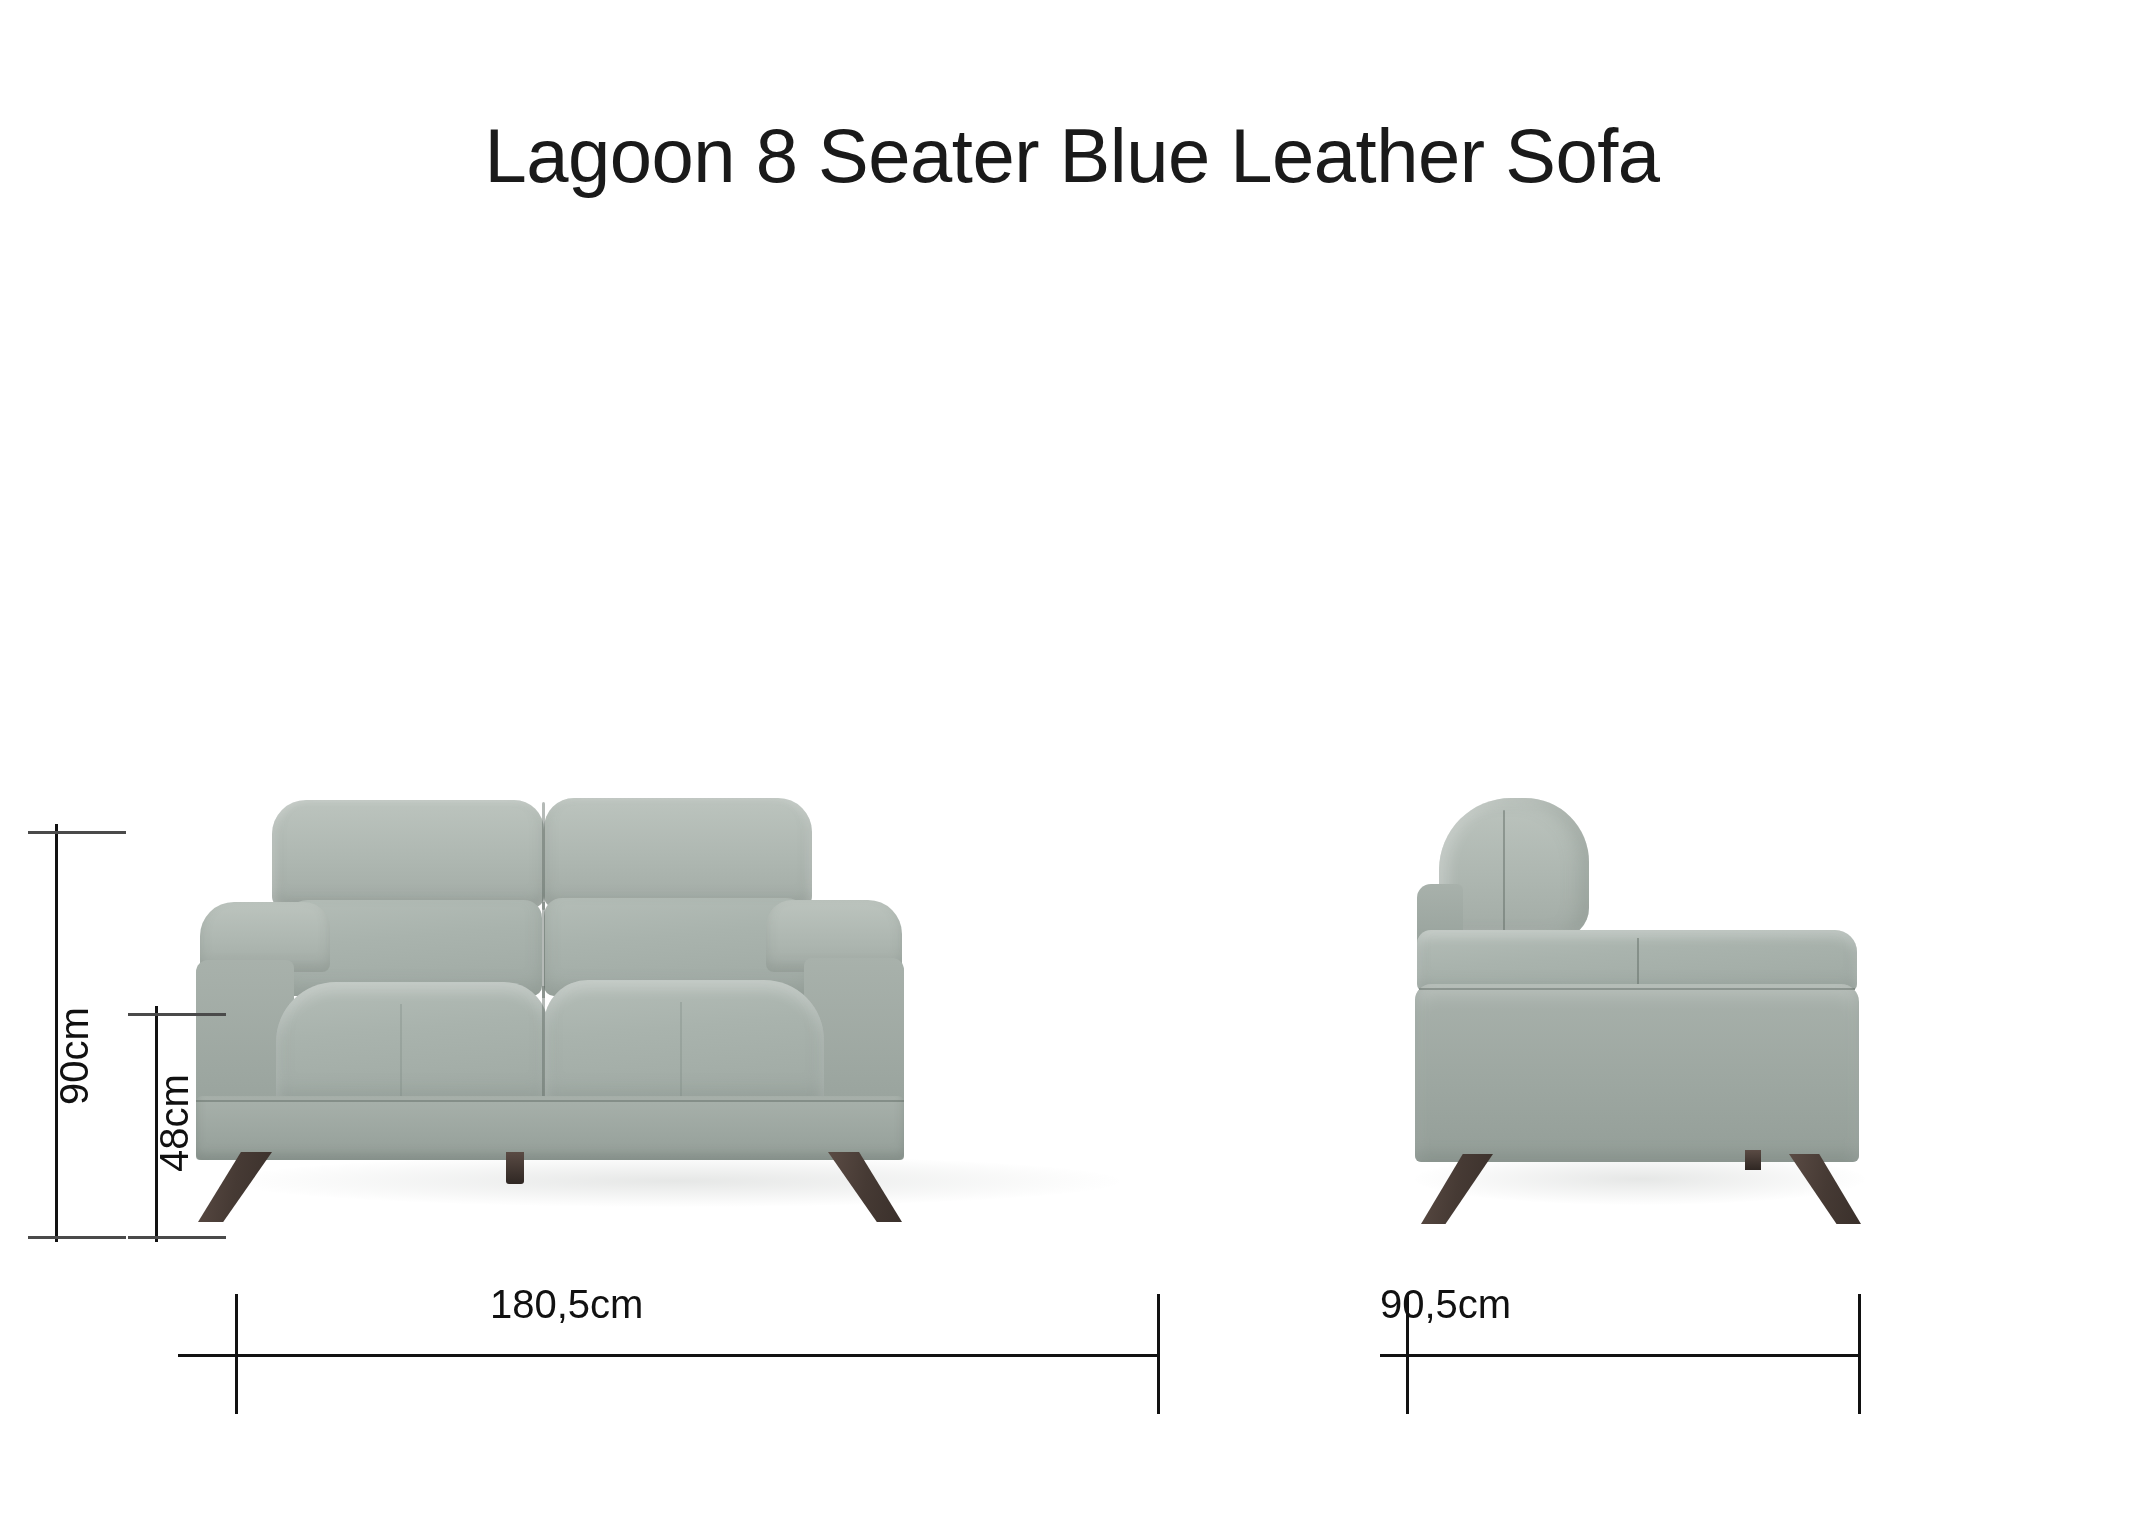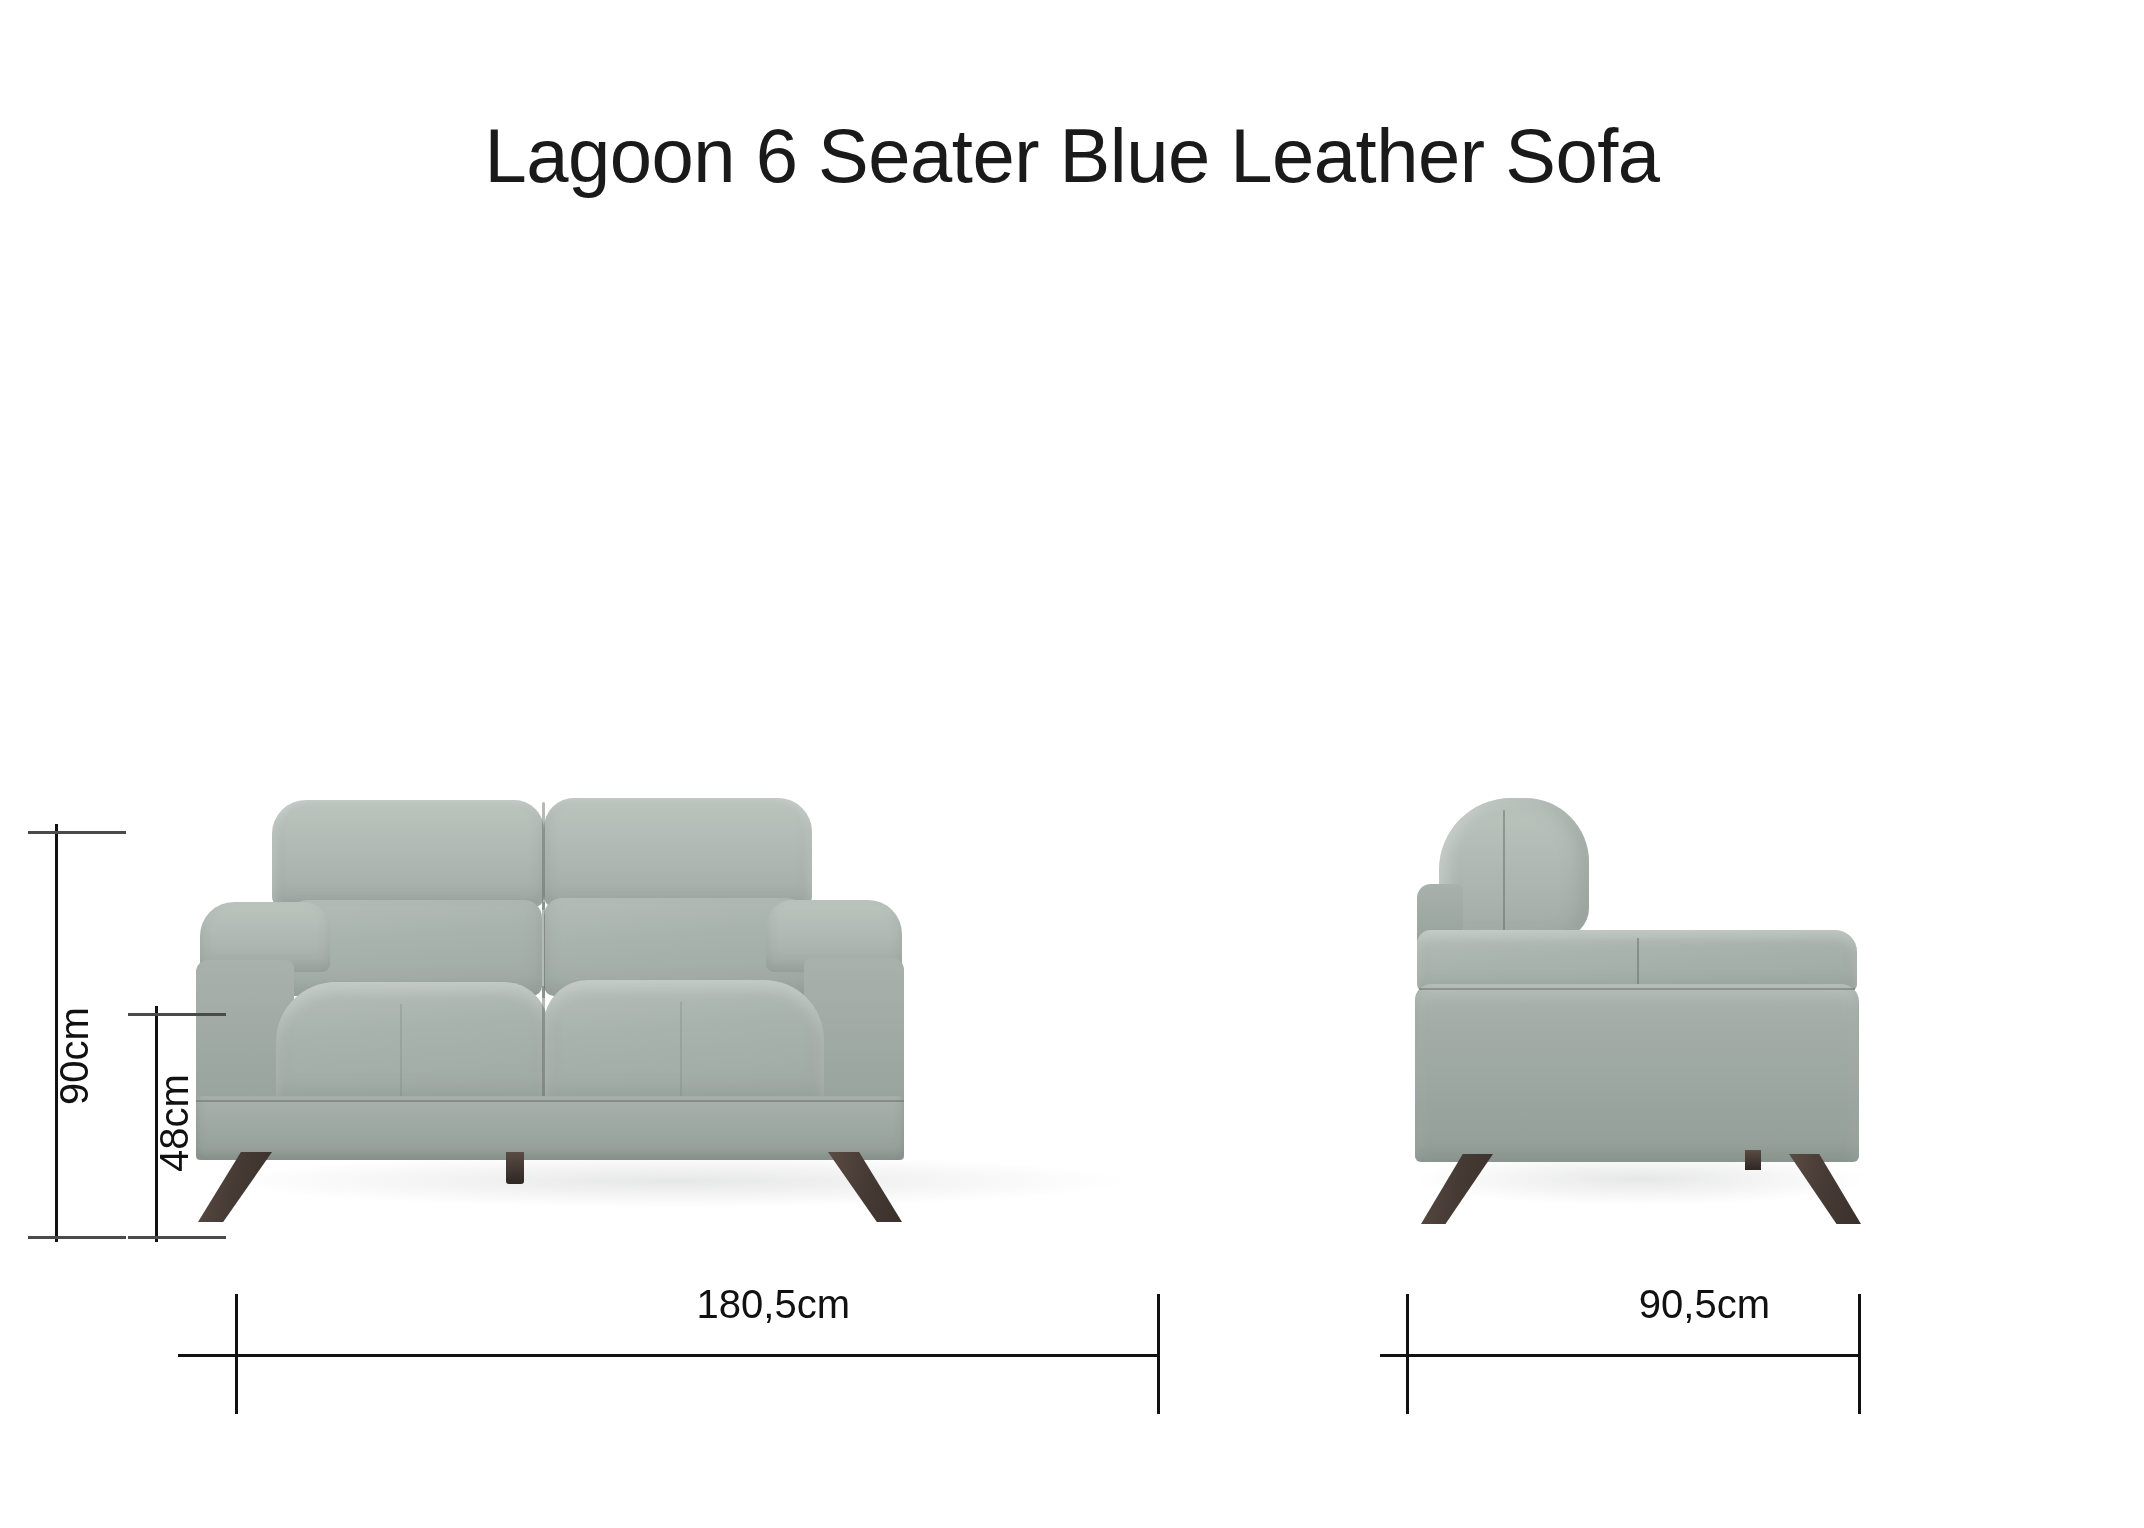--- a/index.html
+++ b/index.html
@@ -57,21 +57,21 @@
     color: #111111;
     transform: rotate(-90deg);
     transform-origin: left top;
     white-space: nowrap;
   }
   .dim-label-h {
     position: absolute;
     font-size: 40px;
     color: #111111;
     white-space: nowrap;
-    text-align: right;
+    text-align: left;
   }
 
   
   .sofa {
     position: absolute;
   }
   .part {
     position: absolute;
   }
 
@@ -100,21 +100,21 @@
 
   .shadow-soft {
     position: absolute;
     border-radius: 50%;
     background: radial-gradient(ellipse at center, rgba(140,146,142,0.22) 0%, rgba(255,255,255,0) 72%);
   }
 </style>
 </head>
 <body>
 
-<div id="product-title">Lagoon 6 Seater Blue Leather Sofa</div>
+<div id="product-title">Lagoon 8 Seater Blue Leather Sofa</div>
 
 <div class="sofa" id="front-sofa" style="left:210px; top:800px; width:930px; height:430px;">
 
   <div class="shadow-soft" style="left:20px; top:355px; width:890px; height:52px;"></div>
 
   <div class="part leather-lit" style="left:62px; top:0px; width:272px; height:108px; border-radius:34px 30px 12px 12px;
               box-shadow: inset 0 -8px 14px rgba(120,130,124,0.35), inset 3px 0 8px rgba(255,255,255,0.35);"></div>
   <div class="part leather-lit" style="left:334px; top:-2px; width:268px; height:110px; border-radius:30px 34px 12px 12px;
               box-shadow: inset 0 -8px 14px rgba(120,130,124,0.35), inset -3px 0 8px rgba(255,255,255,0.3);"></div>
   <div class="seam" style="left:332px; top:2px; width:3px; height:108px; border-radius:2px;"></div>

